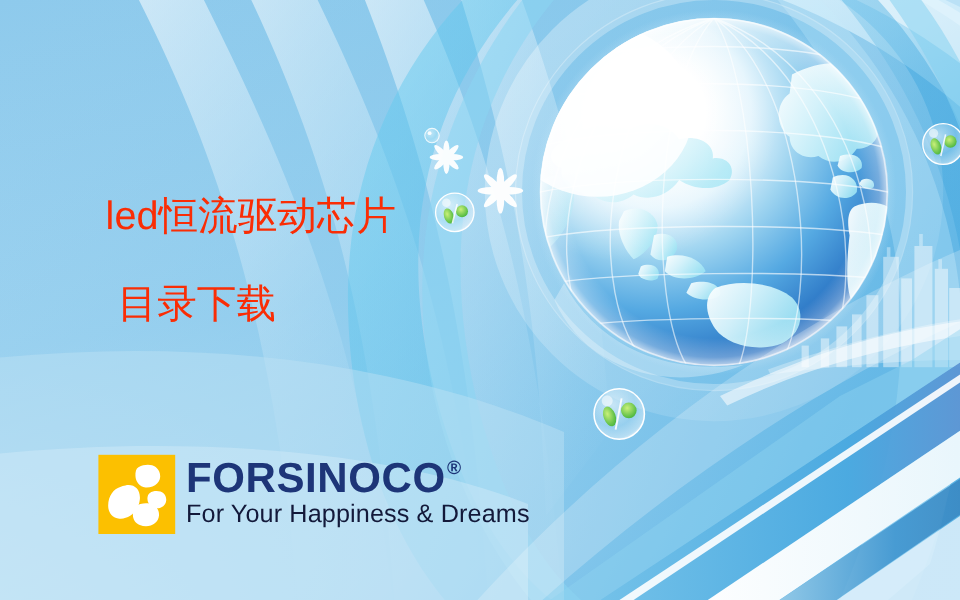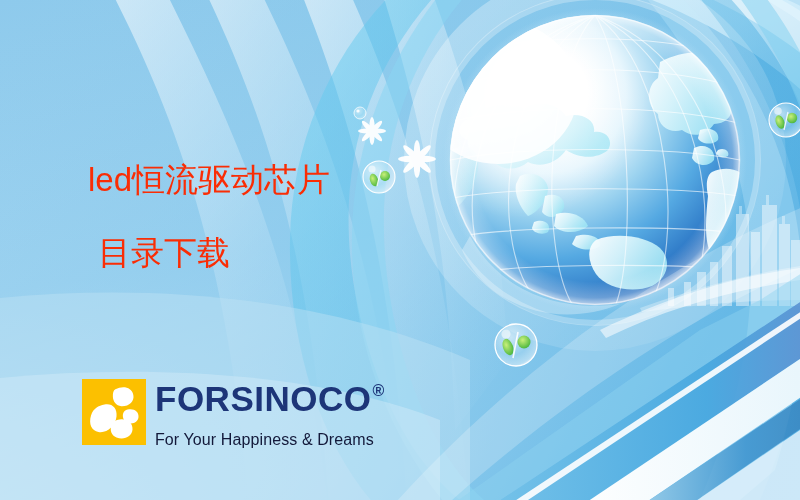--- a/index.html
+++ b/index.html
@@ -86,23 +86,23 @@
     font-family: "Liberation Sans", sans-serif;
     font-size: 16px;
     font-weight: bold;
     margin-left: 1px;
     margin-top: 1px;
     line-height: 1;
   }
   .brand-tagline {
     color: #13193a;
     font-family: "Liberation Sans", sans-serif;
-    font-size: 16px;
+    font-size: 21px;
     letter-spacing: 0.1px;
-    margin-top: 16px;
+    margin-top: 2px;
   }
 </style>
 </head>
 <body>
 
 <div id="stage">
 
   <svg id="bgsvg" viewBox="0 0 800 500" preserveAspectRatio="none" aria-hidden="true">
     <defs>
 

